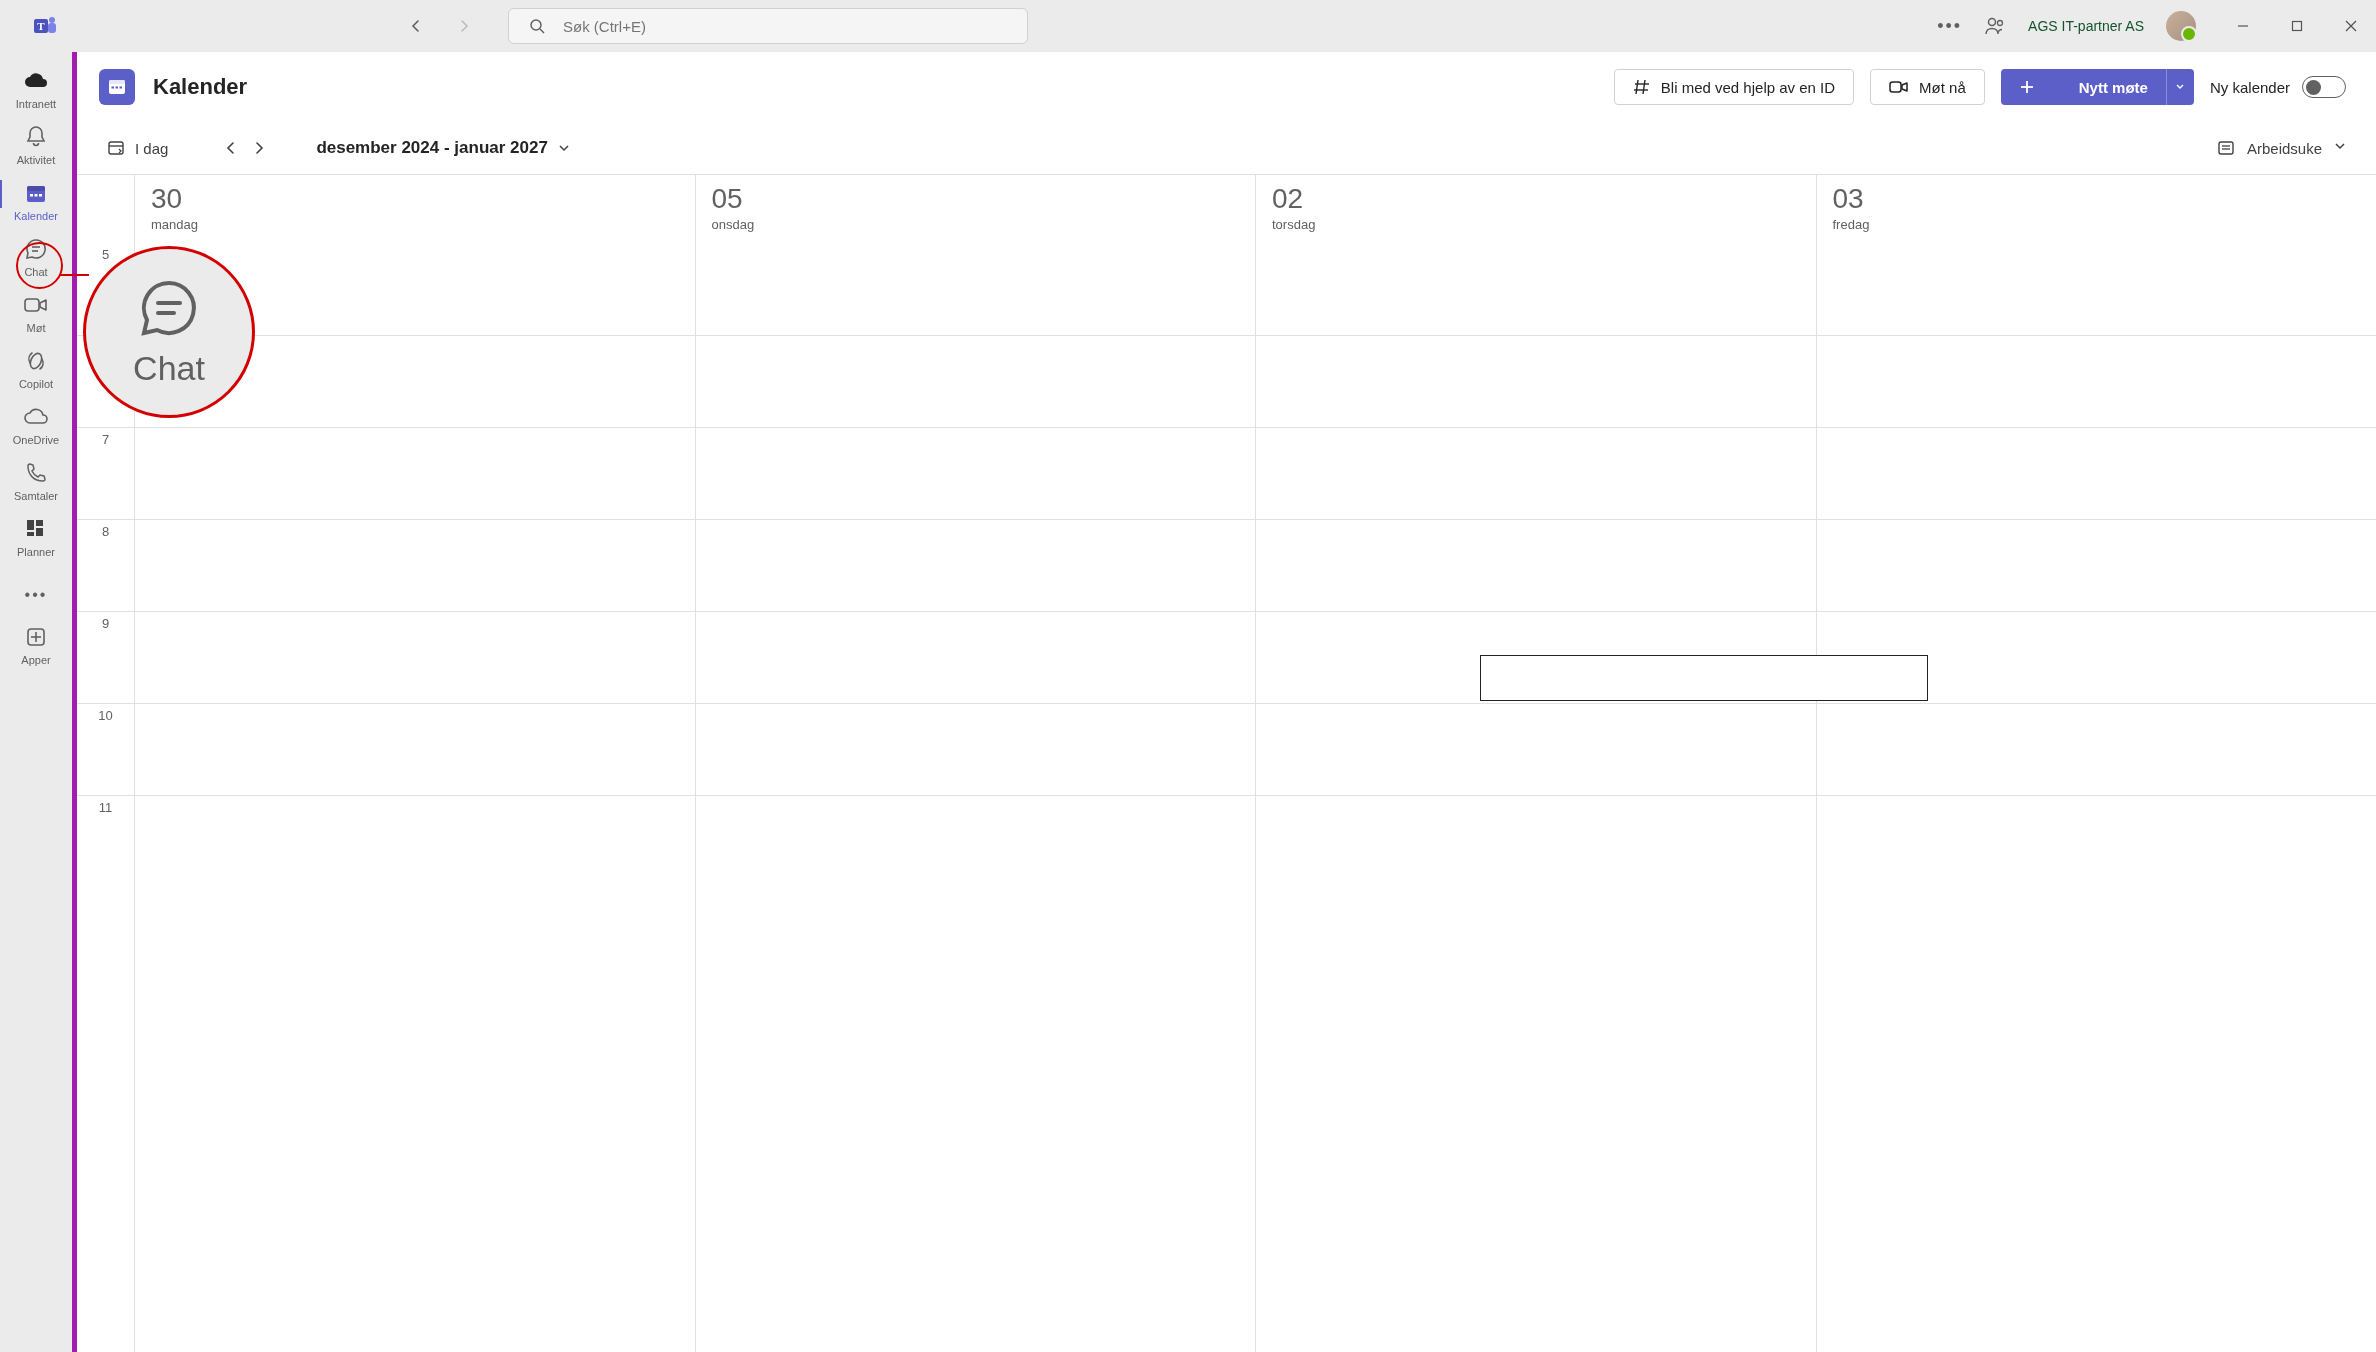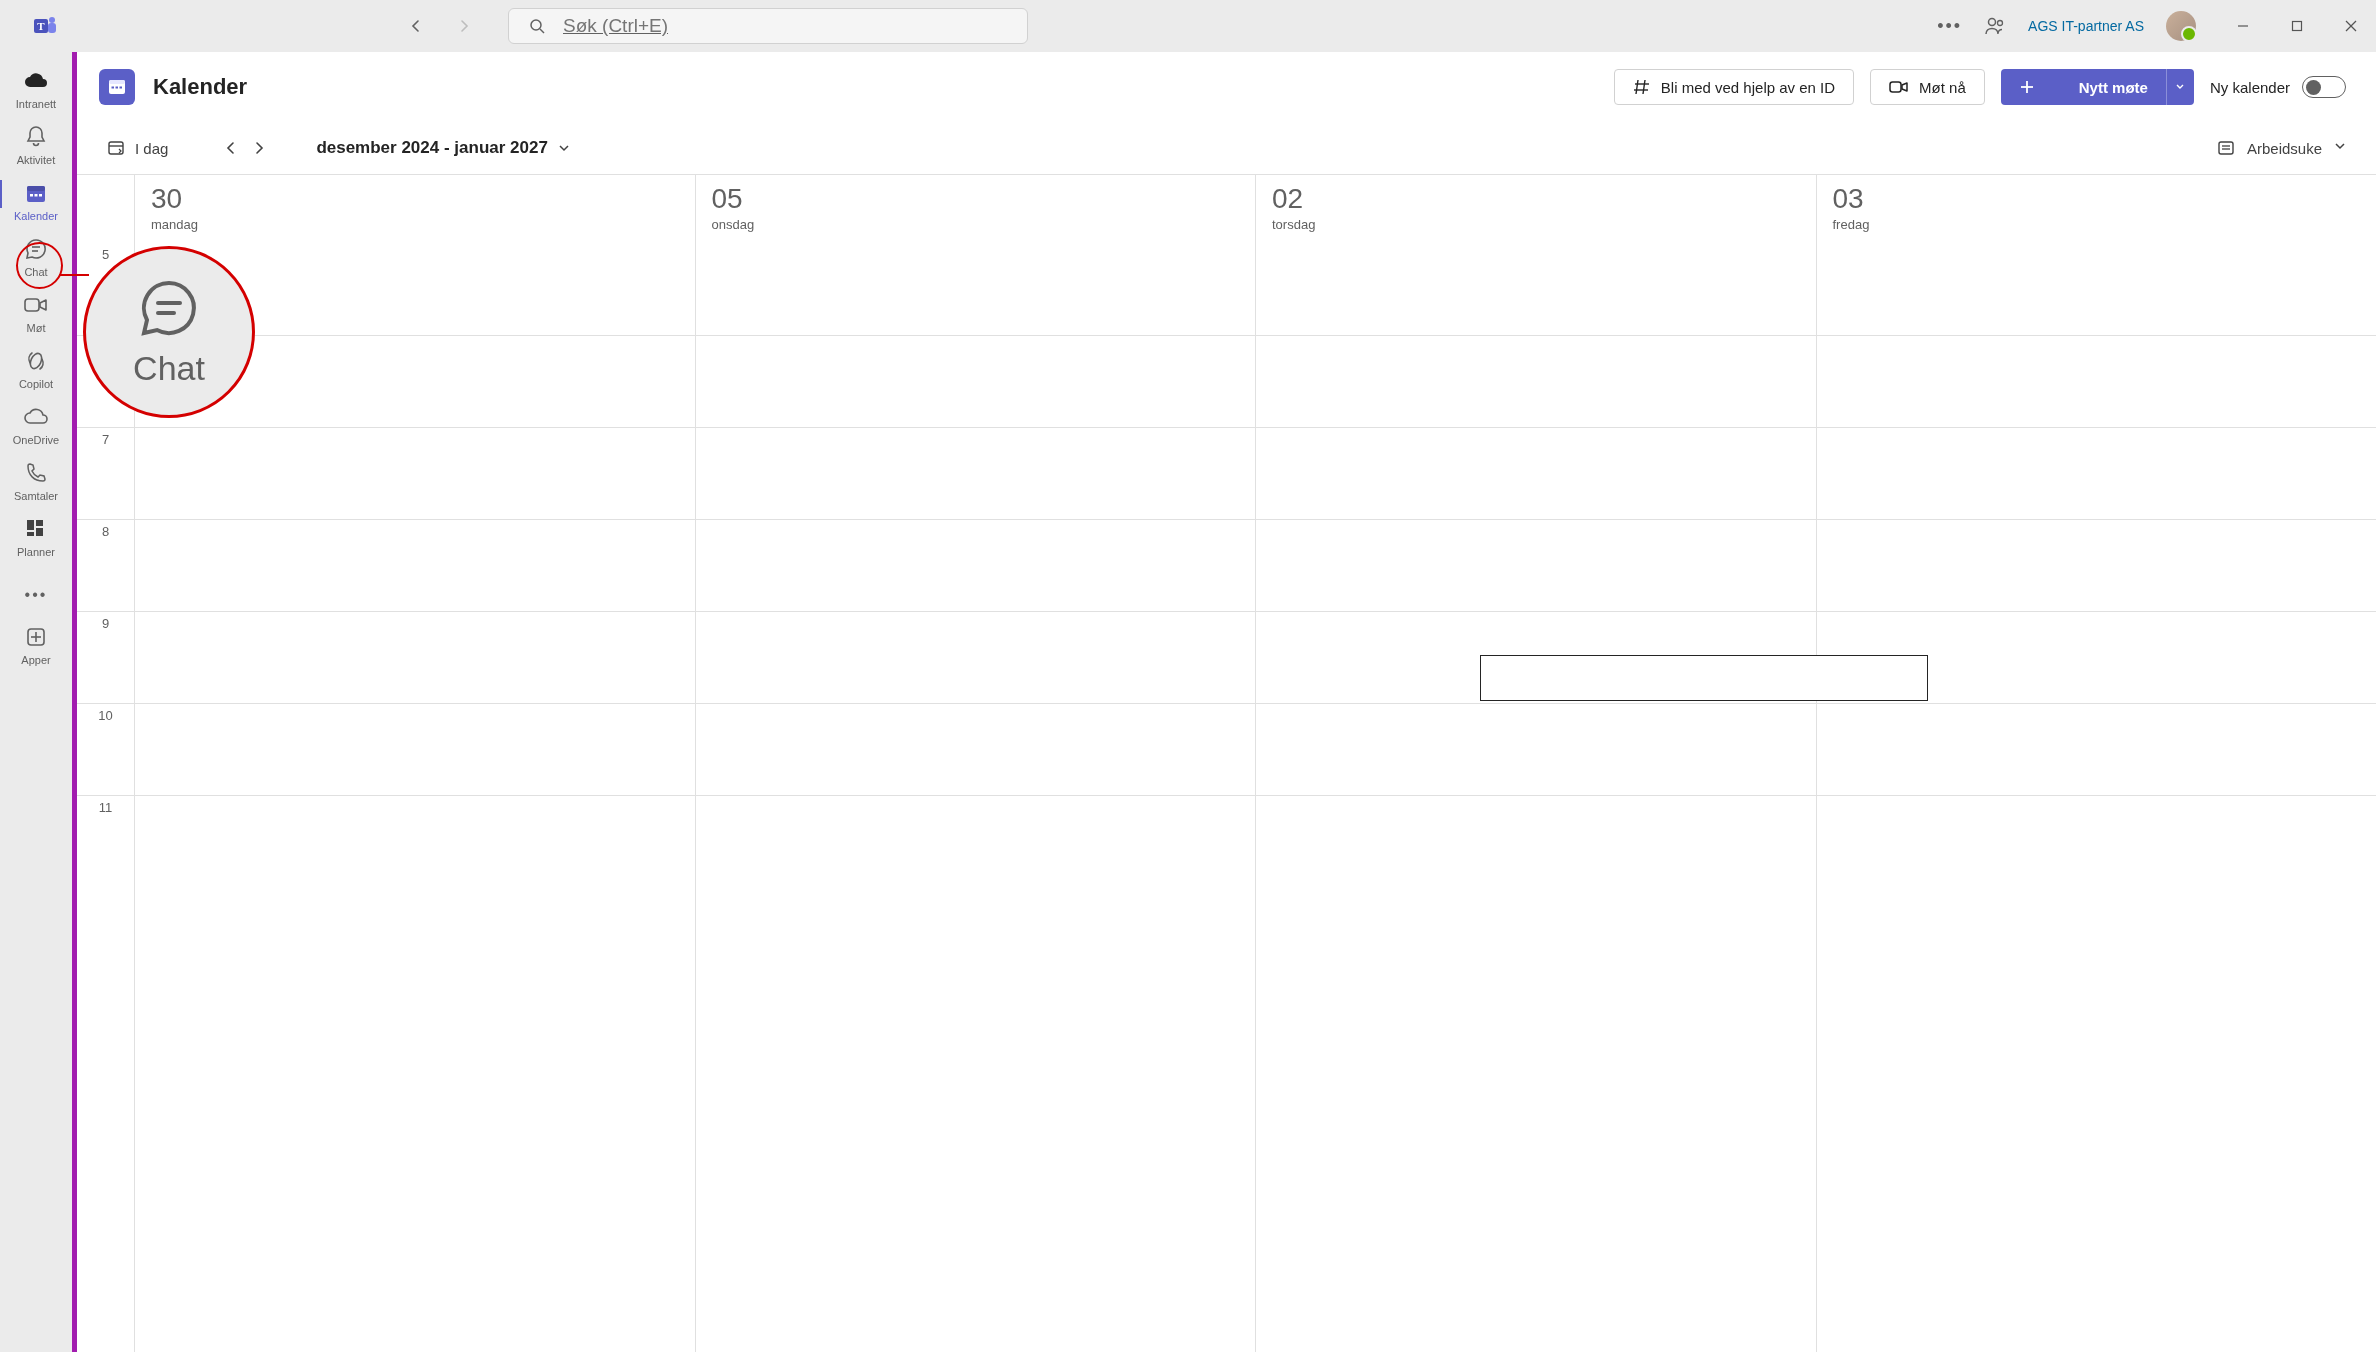--- a/index.html
+++ b/index.html
@@ -5,25 +5,25 @@
   * { box-sizing: border-box; margin: 0; padding: 0; }
   html, body { width: 100%; height: 100%; font-family: "Segoe UI", Arial, sans-serif; background: #ebebeb; overflow: hidden; }
   
   
   .titlebar { height: 52px; display: flex; align-items: center; padding: 0 10px; background: #ebebeb; }
   .app-logo { width: 32px; height: 32px; margin-left: 20px; display: flex; align-items: center; justify-content: center; }
   .nav-arrows { display: flex; gap: 20px; margin-left: 340px; }
   .nav-arrow { width: 28px; height: 28px; display: flex; align-items: center; justify-content: center; color: #616161; cursor: pointer; }
   .searchbar { margin-left: 30px; width: 520px; height: 36px; background: #f5f5f5; border: 1px solid #d1d1d1; border-radius: 6px; display: flex; align-items: center; padding: 0 20px; gap: 18px; }
   .search-icon { color: #616161; }
-  .search-input { border: none; outline: none; background: transparent; font-size: 19px; color: #616161; flex: 1; text-decoration: underline; }
+  .search-input { border: none; outline: none; background: transparent; font-size: 15px; color: #616161; flex: 1; }
   .titlebar-right { margin-left: auto; display: flex; align-items: center; gap: 22px; }
   .more-dots { color: #616161; font-size: 18px; letter-spacing: 2px; }
   .people { color: #616161; }
-  .org-name { color: #0369a1; font-size: 14px; }
+  .org-name { color: #14532d; font-size: 14px; }
   .avatar { width: 30px; height: 30px; border-radius: 50%; background: linear-gradient(135deg,#c9b09a,#a79082); position: relative; }
   .avatar::after { content: ""; position: absolute; bottom: -1px; right: -1px; width: 12px; height: 12px; background: #6bb700; border: 2px solid #ebebeb; border-radius: 50%; }
   .win-btns { display: flex; gap: 24px; color: #555; margin-left: 10px; }
   .win-btn { width: 30px; height: 30px; display: flex; align-items: center; justify-content: center; cursor: pointer; }
 
   
   .body { display: flex; height: calc(100% - 52px); }
   .apprail { width: 77px; background: #ebebeb; border-right: 5px solid #a21caf; display: flex; flex-direction: column; align-items: flex-start; padding-top: 8px; gap: 0; }
   .rail-item { width: 100%; padding: 8px 0 6px; display: flex; flex-direction: column; align-items: center; gap: 4px; color: #616161; font-size: 11px; cursor: pointer; position: relative; }
   .rail-item.active { color: #5b5fc7; }

